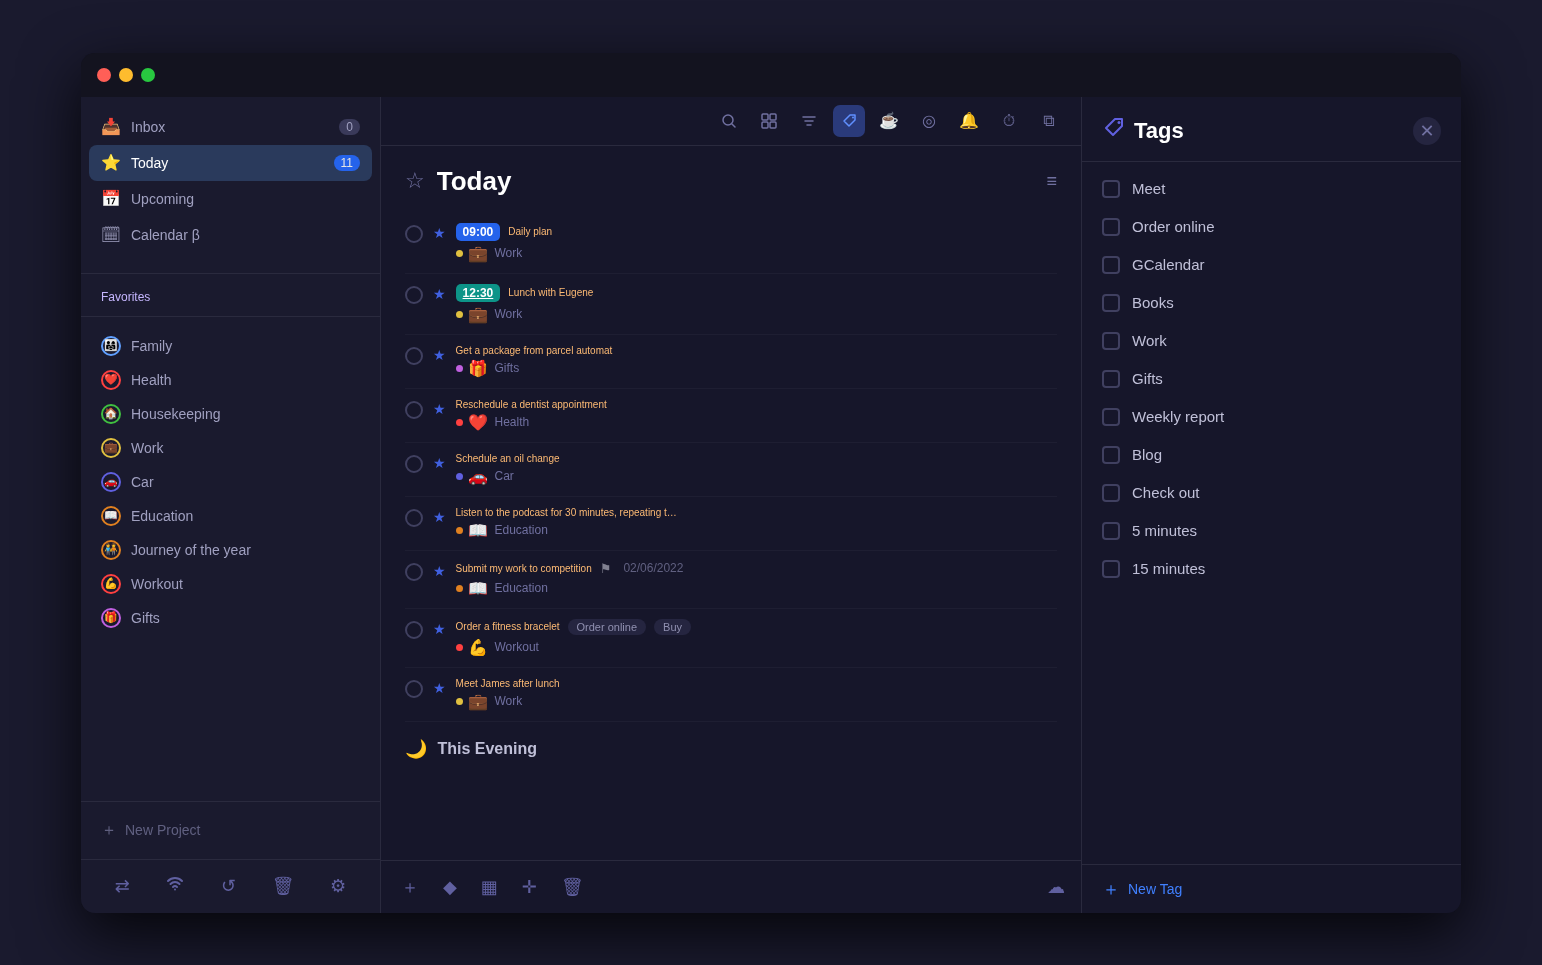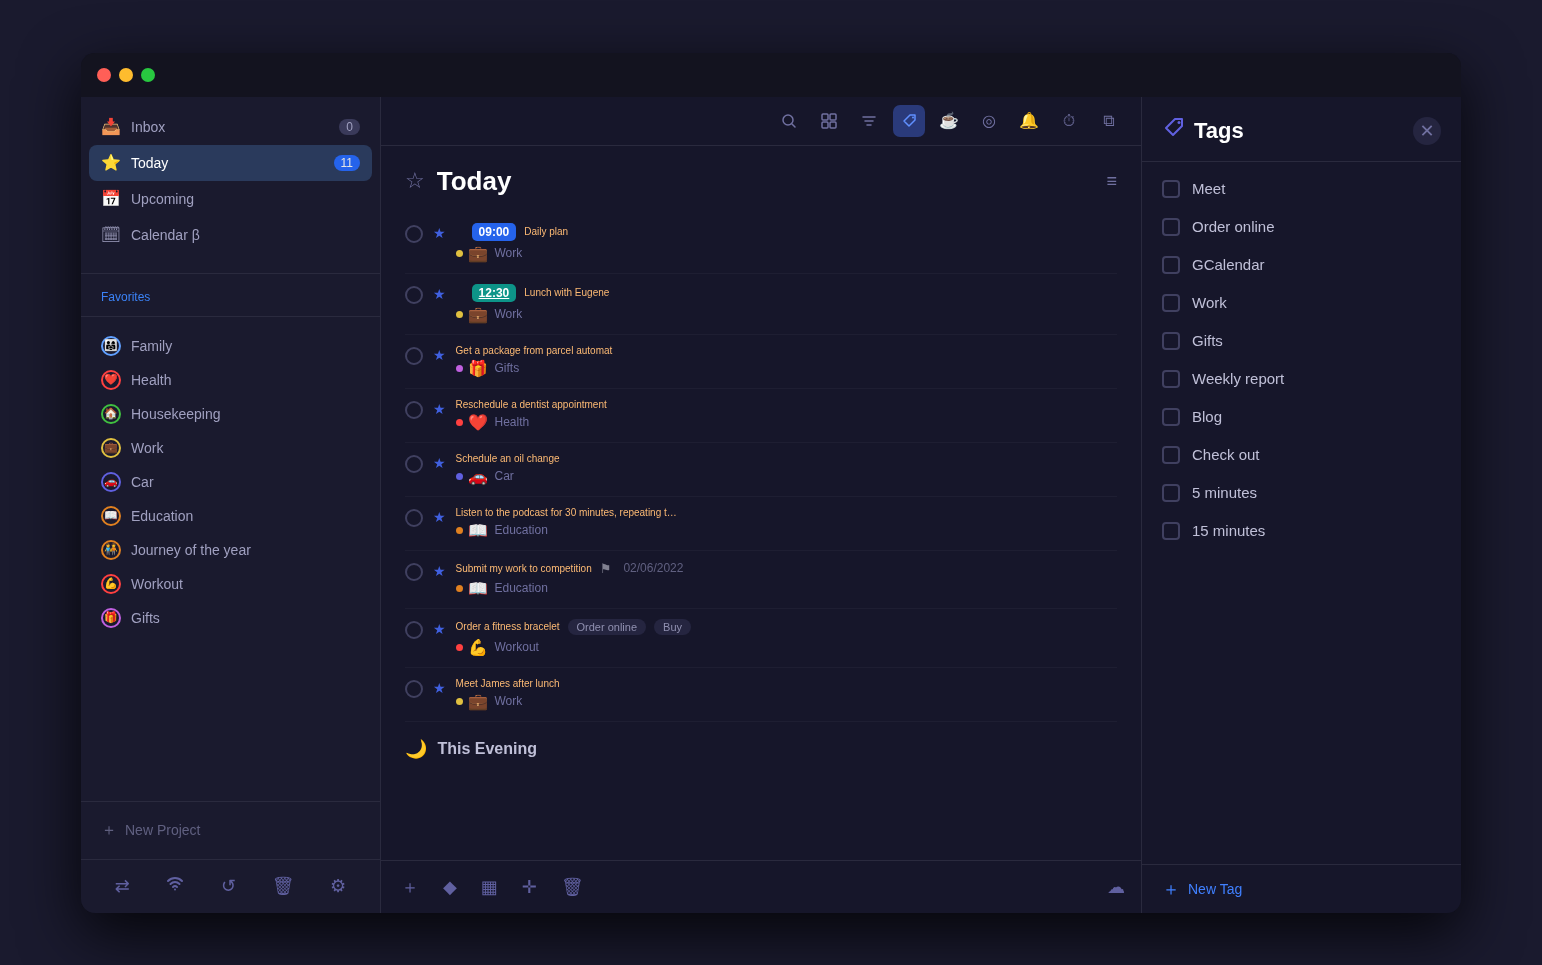--- a/index.html
+++ b/index.html
@@ -100,21 +100,21 @@
       color: #e5e5e5;
     }
     .sidebar-divider {
       height: 1px;
       background: #2a2a3e;
       margin: 8px 0;
     }
     .sidebar-section-label {
       padding: 8px 20px 4px;
       font-size: 12px;
-      color: #3b82f6;
+      color: #c4b5fd;
       text-transform: none;
     }
     .project-list {
       flex: 1;
       overflow-y: auto;
       padding: 4px 8px;
     }
     .project-item {
       display: flex;
       align-items: center;
@@ -254,21 +254,20 @@
       gap: 8px;
       flex-wrap: wrap;
     }
     .task-time-badge {
       border-radius: 5px;
       padding: 2px 7px;
       font-size: 12px;
       font-weight: 600;
       color: white;
       flex-shrink: 0;
-      margin-left: 16px;
     }
     .badge-blue { background: #2563eb; }
     .badge-teal { background: #0d9488; text-decoration: underline; }
     .task-name {
       font-size: 10px;
       color: #fdba74;
     }
     .task-tag-row {
       display: flex;
       align-items: center;
@@ -328,21 +327,21 @@
     }
     .bottom-bar-spacer { flex: 1; }
     .cloud-btn {
       color: #6060a0;
       font-size: 18px;
       cursor: pointer;
     }
 
     
     .tags-panel {
-      width: 320px;
+      width: 380px;
       background: #16162a;
       border-left: 1px solid #2a2a3e;
       display: flex;
       flex-direction: column;
       flex-shrink: 0;
     }
     .tags-header {
       display: flex;
       align-items: center;
       padding: 20px 20px 16px;
@@ -738,20 +737,24 @@
         <div class="tag-item">
           <div class="tag-checkbox"></div>
           <span class="tag-name">Order online</span>
         </div>
         <div class="tag-item">
           <div class="tag-checkbox"></div>
           <span class="tag-name">GCalendar</span>
         </div>
         <div class="tag-item">
           <div class="tag-checkbox"></div>
+          <span class="tag-name">Books</span>
+        </div>
+        <div class="tag-item">
+          <div class="tag-checkbox"></div>
           <span class="tag-name">Work</span>
         </div>
         <div class="tag-item">
           <div class="tag-checkbox"></div>
           <span class="tag-name">Gifts</span>
         </div>
         <div class="tag-item">
           <div class="tag-checkbox"></div>
           <span class="tag-name">Weekly report</span>
         </div>

